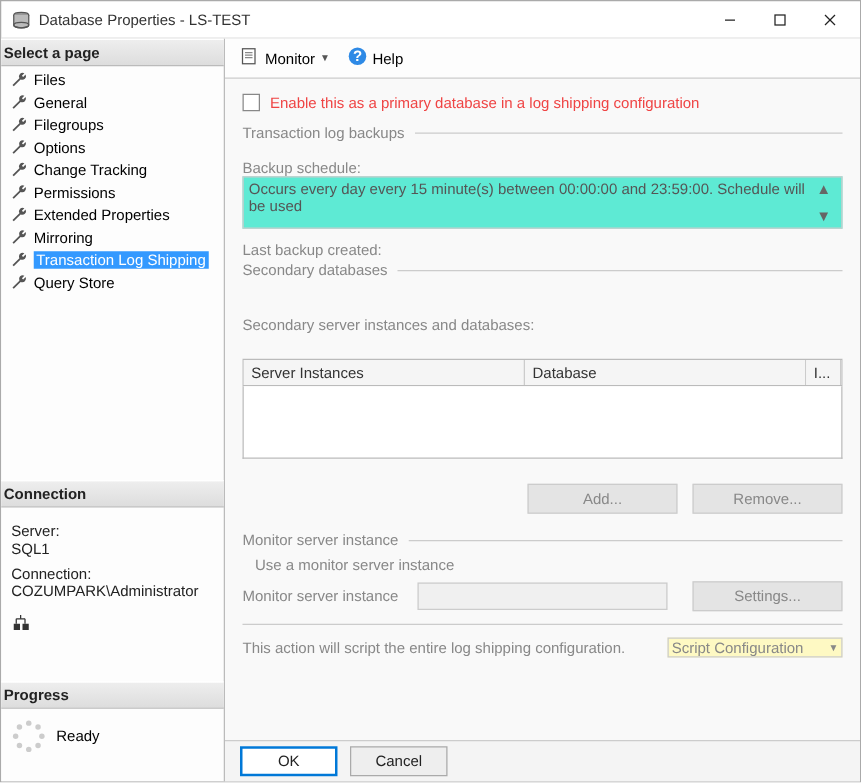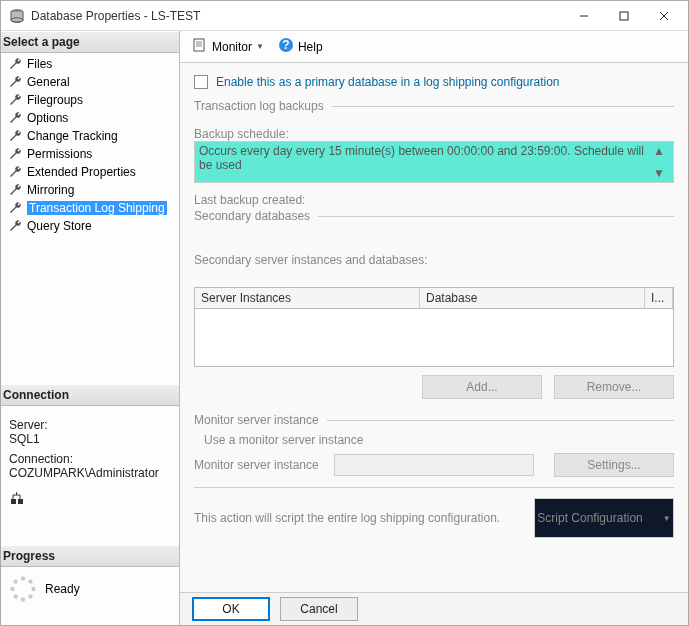--- a/index.html
+++ b/index.html
@@ -21,41 +21,41 @@
 .conn-body .lbl { margin-top: 6px; }
 .conn-link { display: flex; align-items: center; margin-top: 10px; }
 .conn-link a { color: #0066cc; text-decoration: underline; margin-left: 6px; cursor: pointer; }
 .progress-body { padding: 8px; display: flex; align-items: center; }
 .progress-body .spinner { width: 28px; height: 28px; margin-right: 8px; }
 .right { flex: 1; display: flex; flex-direction: column; background: #f9f9f9; }
 .toolbar { height: 32px; border-bottom: 1px solid #ccc; display: flex; align-items: center; padding: 0 8px; gap: 6px; background: #fdfdfd; }
 .toolbar .tbtn { display: flex; align-items: center; gap: 4px; padding: 2px 4px; }
 .toolbar .caret { font-size: 8px; color: #555; }
 .content { flex: 1; padding: 12px 14px; overflow: hidden; color: #888; position: relative; }
-.check-row { display: flex; align-items: center; margin-bottom: 10px; color: #0369a1; }
+.check-row { display: flex; align-items: center; margin-bottom: 10px; color: #ef4444; }
 .check-row .cb { width: 14px; height: 14px; border: 1px solid #888; margin-right: 8px; background: #fff; }
 .section-head { display: flex; align-items: center; color: #888; margin-top: 6px; font-size: 12px; }
 .section-head .line { flex: 1; height: 1px; background: #ccc; margin-left: 8px; }
 .two-col { display: flex; gap: 16px; margin: 10px 0; }
 .two-col > div { flex: 1; }
 .dis-btn { width: 180px; height: 24px; background: #e4e4e4; border: 1px solid #ccc; color: #888; display: flex; align-items: center; justify-content: center; }
 .schedule-box { border: 1px solid #ccc; background: #5eead4; height: 42px; padding: 2px 4px; font-size: 11px; color: #555; display: flex; }
 .schedule-box .txt { flex: 1; overflow: hidden; }
 .schedule-box .arrows { width: 16px; display: flex; flex-direction: column; justify-content: space-between; color: #666; font-size: 8px; }
 .mini-lbl { color: #888; margin-top: 4px; }
 .grid-head { display: flex; border: 1px solid #bbb; background: #fff; margin-top: 20px; }
 .grid-head > div { padding: 3px 6px; border-right: 1px solid #ccc; color: #333; background: #f5f5f5; }
 .grid-body { border: 1px solid #bbb; border-top: none; background: #fff; height: 58px; }
-.btn-row { display: flex; justify-content: flex-end; gap: 12px; margin-top: 8px; }
+.btn-row { display: flex; justify-content: flex-end; gap: 12px; margin-top: 20px; }
 .dis-btn2 { width: 120px; height: 24px; background: #e4e4e4; border: 1px solid #ccc; color: #888; display: flex; align-items: center; justify-content: center; }
 .monitor-row { display: flex; align-items: center; gap: 10px; margin-top: 6px; }
 .txtbox { border: 1px solid #ccc; background: #f0f0f0; height: 22px; width: 200px; }
 .footer-row { display: flex; align-items: center; gap: 10px; margin-top: 10px; border-top: 1px solid #ccc; padding-top: 10px; }
 .footer-row .note { flex: 1; color: #888; }
-.dd-btn { width: 140px; height: 40px; background: #0f172a; border: 1px solid #ccc; color: #888; display: flex; align-items: center; justify-content: center; gap: 20px; }
+.dd-btn { width: 140px; height: 16px; background: #fef9c3; border: 1px solid #ccc; color: #888; display: flex; align-items: center; justify-content: center; gap: 20px; }
 .dlg-footer { height: 32px; border-top: 1px solid #ccc; display: flex; align-items: center; padding: 16px 12px; gap: 10px; background: #f4f4f4; }
 .ok-btn { width: 78px; height: 24px; border: 2px solid #0078d7; background: #fff; display: flex; align-items: center; justify-content: center; color: #222; }
 .cancel-btn { width: 78px; height: 24px; border: 1px solid #aaa; background: #eee; display: flex; align-items: center; justify-content: center; color: #222; }
 </style>
 </head>
 <body>
 
 <div class="window">
   <div class="titlebar">
     <span class="db-icon">

